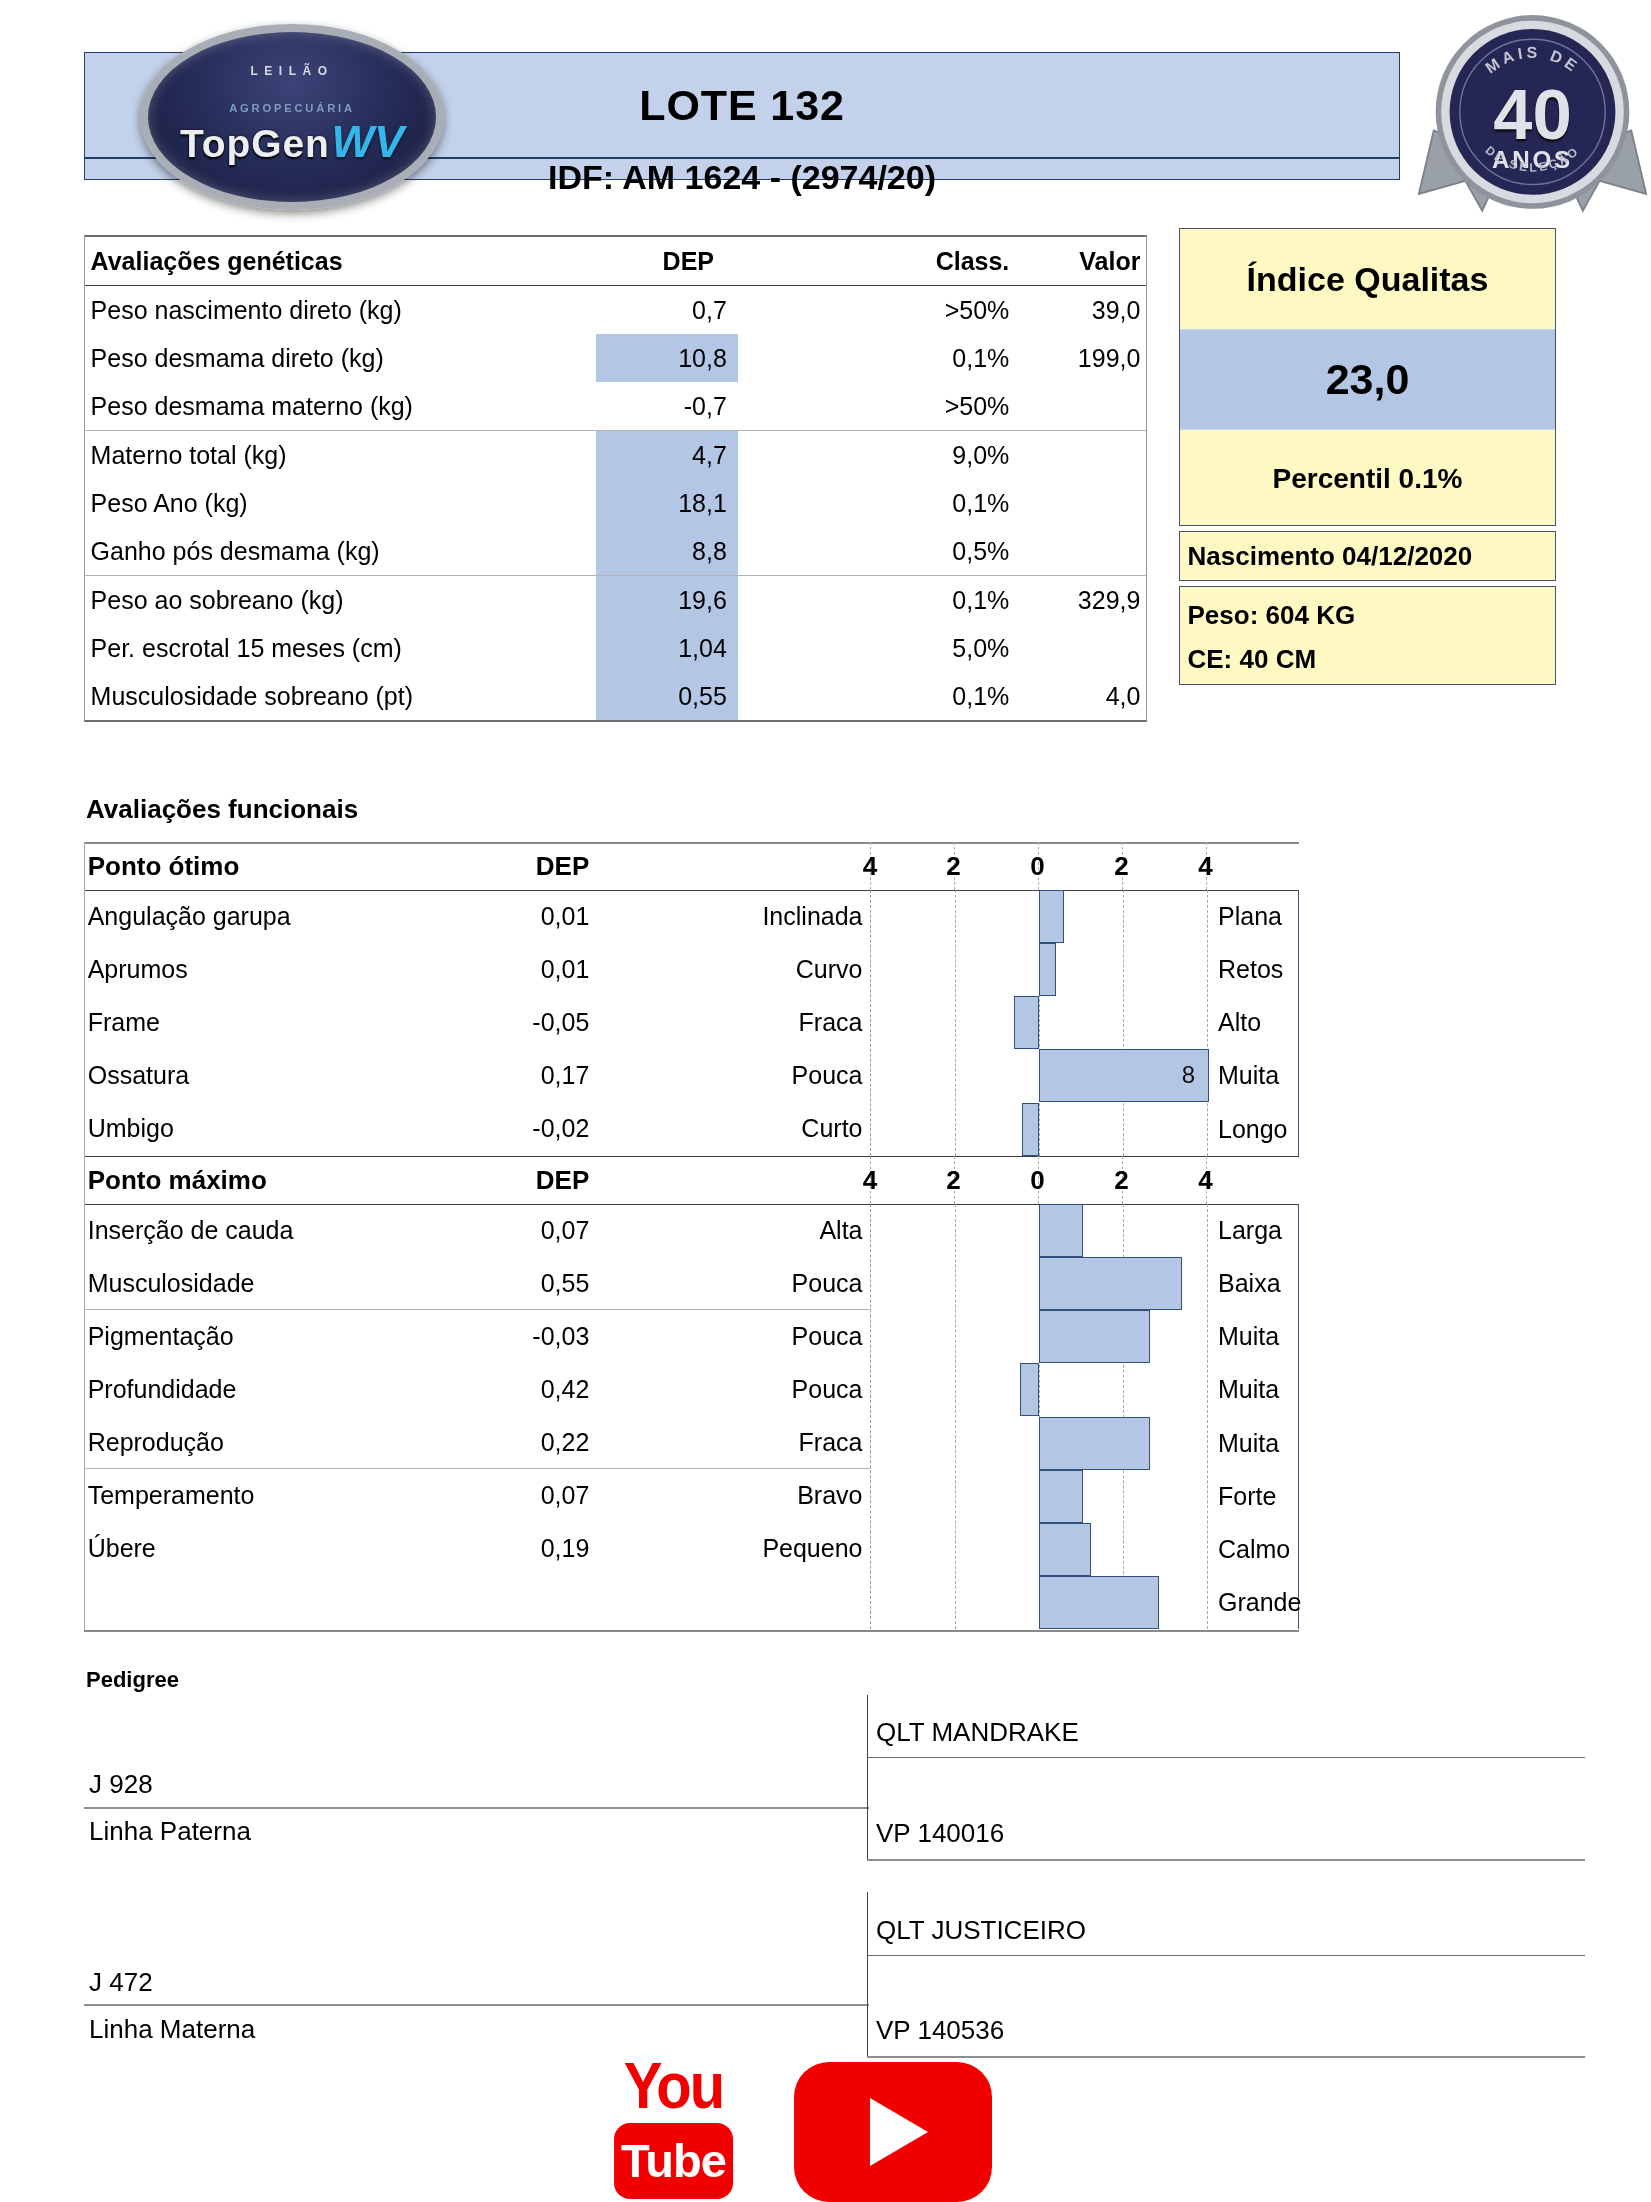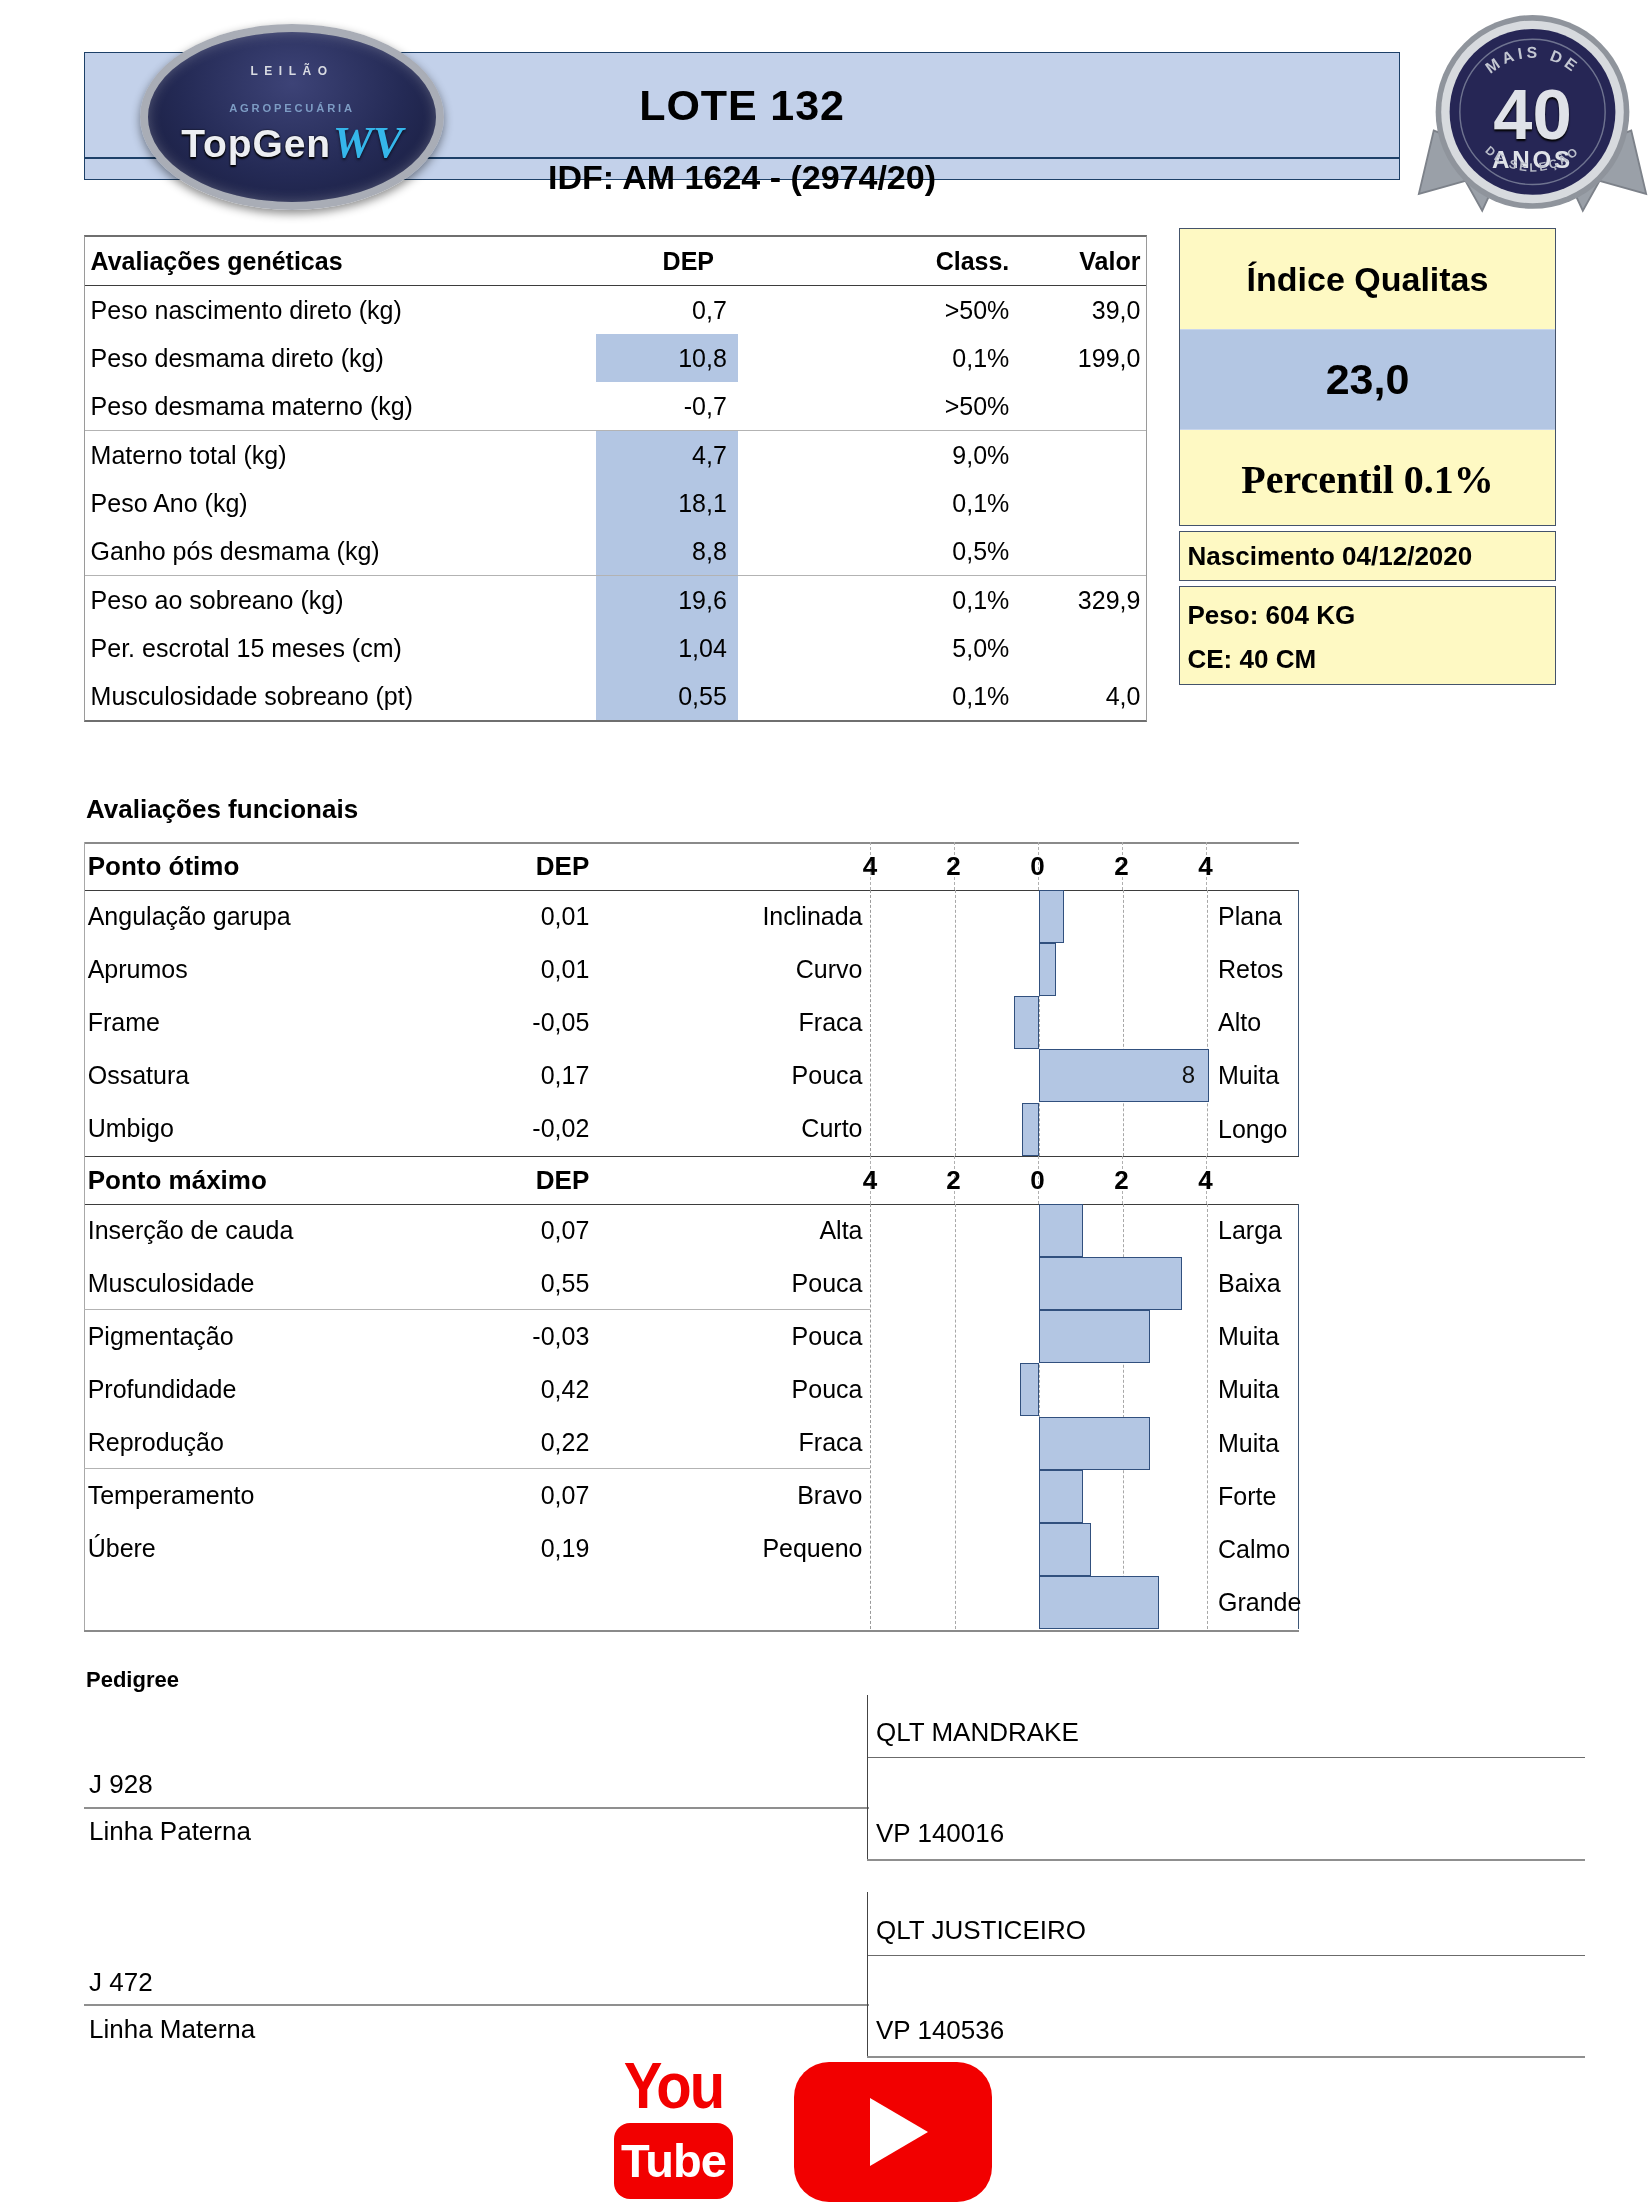--- a/index.html
+++ b/index.html
@@ -19,21 +19,21 @@
   .logo-oval{position:absolute;left:140px;top:24px;width:304px;height:186px;border-radius:50%;
     background:radial-gradient(ellipse at 50% 30%, #3d4377 0%, #242a55 55%, #161a3a 100%);
     border:8.4px solid #a9adb6;box-shadow:0 3.7px 9.3px rgba(0,0,0,.45), inset 0 0 13px rgba(255,255,255,.25);
     display:flex;flex-direction:column;align-items:center;box-sizing:border-box;}
   .logo-leilao{margin-top:32px;font-size:12px;letter-spacing:6.5px;color:#d8dbe2;font-weight:bold;}
   .logo-agro{margin-top:24px;font-size:11.2px;letter-spacing:2.8px;color:#7d9cc4;font-weight:bold;}
   .logo-brandrow{margin-top:1.9px;display:flex;align-items:baseline;}
   .logo-brand{font-size:39px;font-weight:bold;color:#eceef2;letter-spacing:0.9px;
     text-shadow:0 1.9px 1.9px #000, 0 0 1.9px #000;}
   .logo-wv{font-size:45px;font-weight:bold;font-style:italic;color:#35b6ea;margin-left:1.9px;
-    text-shadow:0 1.9px 2.8px rgba(0,0,0,.6);font-family:Liberation Serif, serif;}
+    text-shadow:0 1.9px 2.8px rgba(0,0,0,.6);}
 
   
   .badge{position:absolute;left:1417px;top:11.2px;width:231px;height:213px;}
 
   
   .gen-table{position:absolute;left:84px;top:235px;width:1063px;
     border-top:2.8px solid #6f6f6f;border-bottom:2.8px solid #6f6f6f;
     border-left:0.9px solid #9a9a9a;border-right:0.9px solid #9a9a9a;box-sizing:border-box;}
   .gen-header{display:grid;grid-template-columns:511px 142px 275px 133px;height:48px;
     align-items:center;font-weight:bold;font-size:25px;border-bottom:1.9px solid #3d3d3d;}
@@ -49,21 +49,21 @@
   .gc-dep.hl{background:#b3c6e3;}
   .gc-cls{text-align:right;padding-right:3.7px;}
   .gc-val{text-align:right;padding-right:5.6px;}
 
   
   .qbox{position:absolute;left:1179px;width:377px;border:1.9px solid #44536b;box-sizing:border-box;background:#fef9c3;}
   .qbox1{top:228px;height:298px;}
   .q-title{height:100px;display:flex;align-items:center;justify-content:center;font-size:34px;font-weight:bold;}
   .q-value{height:99px;display:flex;align-items:center;justify-content:center;font-size:43px;font-weight:bold;
     background:#b3c6e3;border-top:0.9px solid #c9d6ec;border-bottom:0.9px solid #c9d6ec;}
-  .q-perc{height:98px;display:flex;align-items:center;justify-content:center;font-size:40px;font-weight:bold;font-family:Liberation Serif, serif;}
+  .q-perc{height:98px;display:flex;align-items:center;justify-content:center;font-size:28px;font-weight:bold;}
   .qbox2{top:531px;height:50px;display:flex;align-items:center;font-size:26px;font-weight:bold;padding-left:7.5px;}
   .qbox3{top:586px;height:99px;font-size:26px;font-weight:bold;padding-left:7.5px;box-sizing:border-box;}
   .qbox3 div{margin-top:13px;}
 
   
   .func-title{position:absolute;left:86px;top:794px;font-size:26px;font-weight:bold;}
   .hline{position:absolute;left:84px;width:1215px;height:0;}
   .hl-thick{border-top:2.8px solid #8a8a8a;}
   .hl-dark{border-top:1.9px solid #3d3d3d;}
   .vline-left{position:absolute;left:84px;top:842px;width:0;height:788px;border-left:0.9px solid #a8a8a8;}

